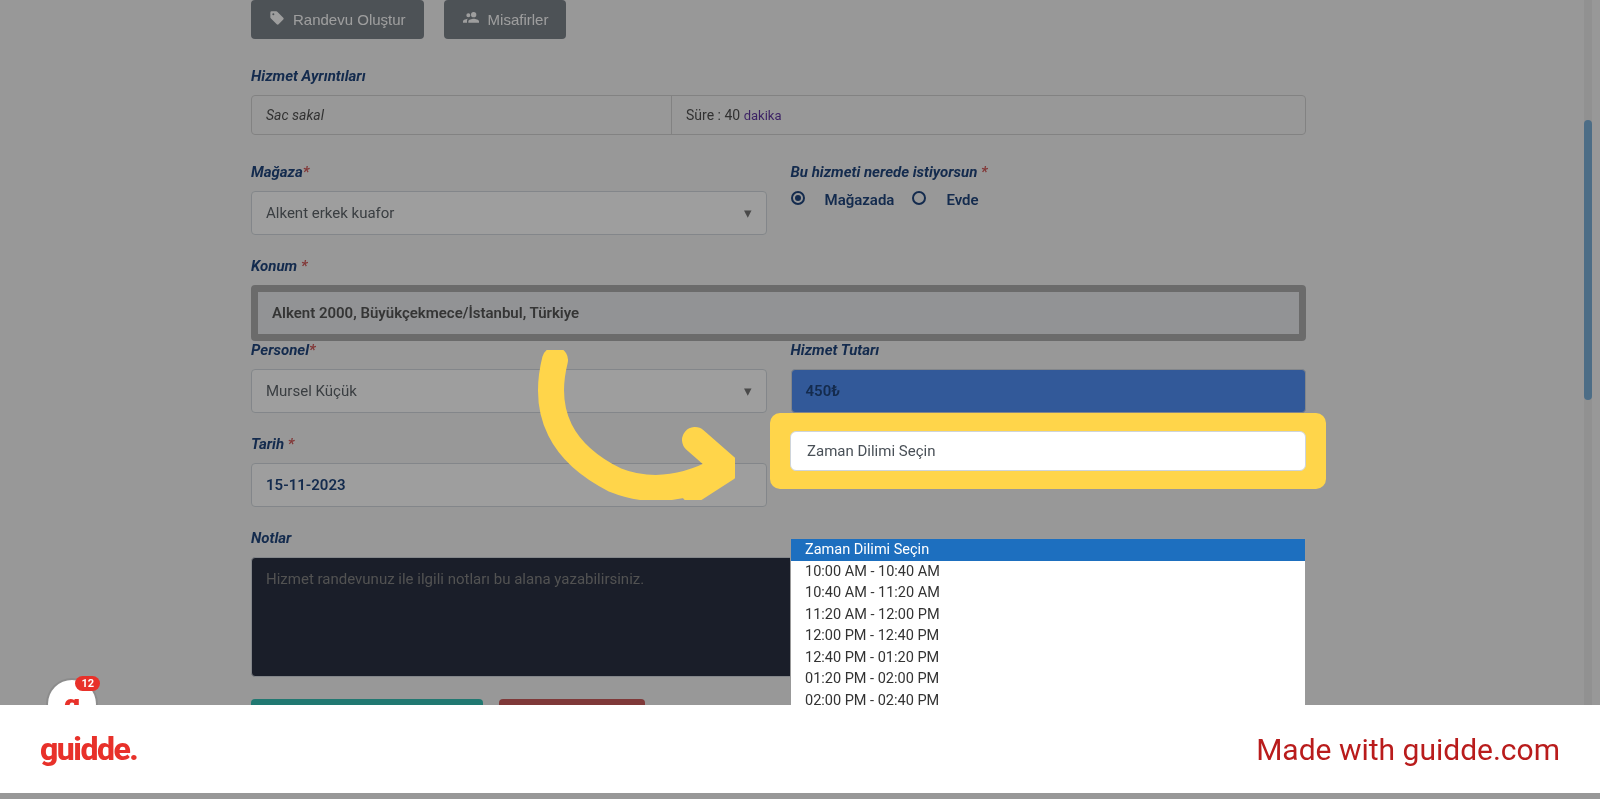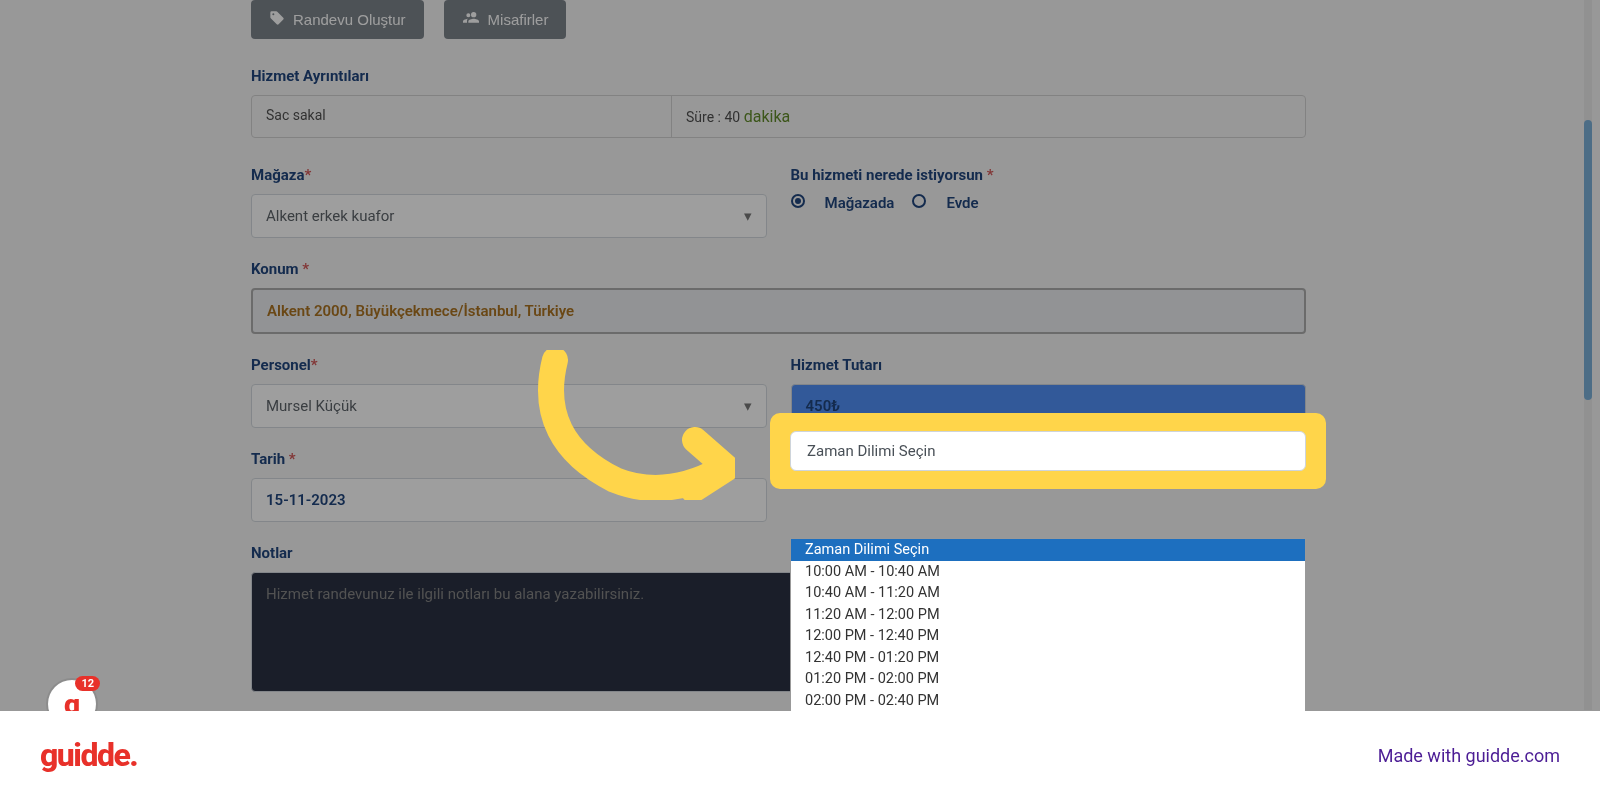--- a/index.html
+++ b/index.html
@@ -47,37 +47,38 @@
     .top-buttons {
       display: flex;
       gap: 20px;
       margin-bottom: 28px;
     }
     .section-title {
       color: #052f6d;
       font-weight: 700;
       font-size: 15px;
       margin-bottom: 10px;
+      font-style: italic;
     }
     .req { color: #c44; }
     .details-row {
       display: flex;
       border: 1px solid #ccc;
       border-radius: 4px;
       overflow: hidden;
       margin-bottom: 28px;
     }
     .details-cell {
       padding: 11px 14px;
       font-size: 14px;
       color: #3a3a3a;
     }
-    .details-cell.left { flex: 0 0 420px; border-right: 1px solid #ccc; }
+    .details-cell.left { flex: 0 0 420px; border-right: 1px solid #ccc; font-style: italic; }
     .details-cell.right { flex: 1; }
-    .details-cell .light { color: #4d7c0f; font-size: 16px; }
+    .details-cell .light { color: #4c1d95; font-size: 13px; }
     .two-col {
       display: flex;
       gap: 24px;
       margin-bottom: 22px;
     }
     .col { flex: 1; }
     .select-box, .input-box {
       width: 100%;
       border: 1px solid #ced4da;
       border-radius: 4px;
@@ -99,28 +100,27 @@
       border: 1px solid #ced4da;
       border-radius: 4px;
       background: #3b82f6;
       padding: 12px 14px;
       font-size: 15px;
       color: #052f6d;
       font-weight: 600;
     }
     .location-box {
       width: 100%;
-      border: 2px solid #a3a3a3;
+      border: 7px solid #a3a3a3;
       border-radius: 4px;
       background: #e9ecef;
       padding: 12px 14px;
       font-size: 15px;
-      color: #a16207;
+      color: #404040;
       font-weight: 600;
-      margin-bottom: 22px;
     }
     .radio-row {
       display: flex;
       gap: 18px;
       align-items: center;
       margin-top: 4px;
     }
     .radio-opt {
       display: flex;
       align-items: flex-start;
@@ -208,39 +208,39 @@
       left: 525px;
       top: 350px;
       width: 210px;
       height: 150px;
       z-index: 15;
       pointer-events: none;
     }
     .footer-bar {
       position: absolute;
       left: 0;
-      bottom: 0;
+      bottom: 6px;
       width: 100%;
       height: 88px;
       background: #fff;
       z-index: 30;
       display: flex;
       align-items: center;
       justify-content: space-between;
       padding: 0 40px;
     }
     .logo-text {
       font-size: 32px;
       font-weight: 800;
       color: #e8312a;
       letter-spacing: -1.5px;
     }
     .footer-right {
-      font-size: 18px;
-      color: #4c1d95;
+      font-size: 30px;
+      color: #b91c1c;
     }
     .guidde-badge {
       position: absolute;
       left: 48px;
       top: 680px;
       z-index: 6;
       width: 48px;
       height: 48px;
       background: #fff;
       border-radius: 50%;

